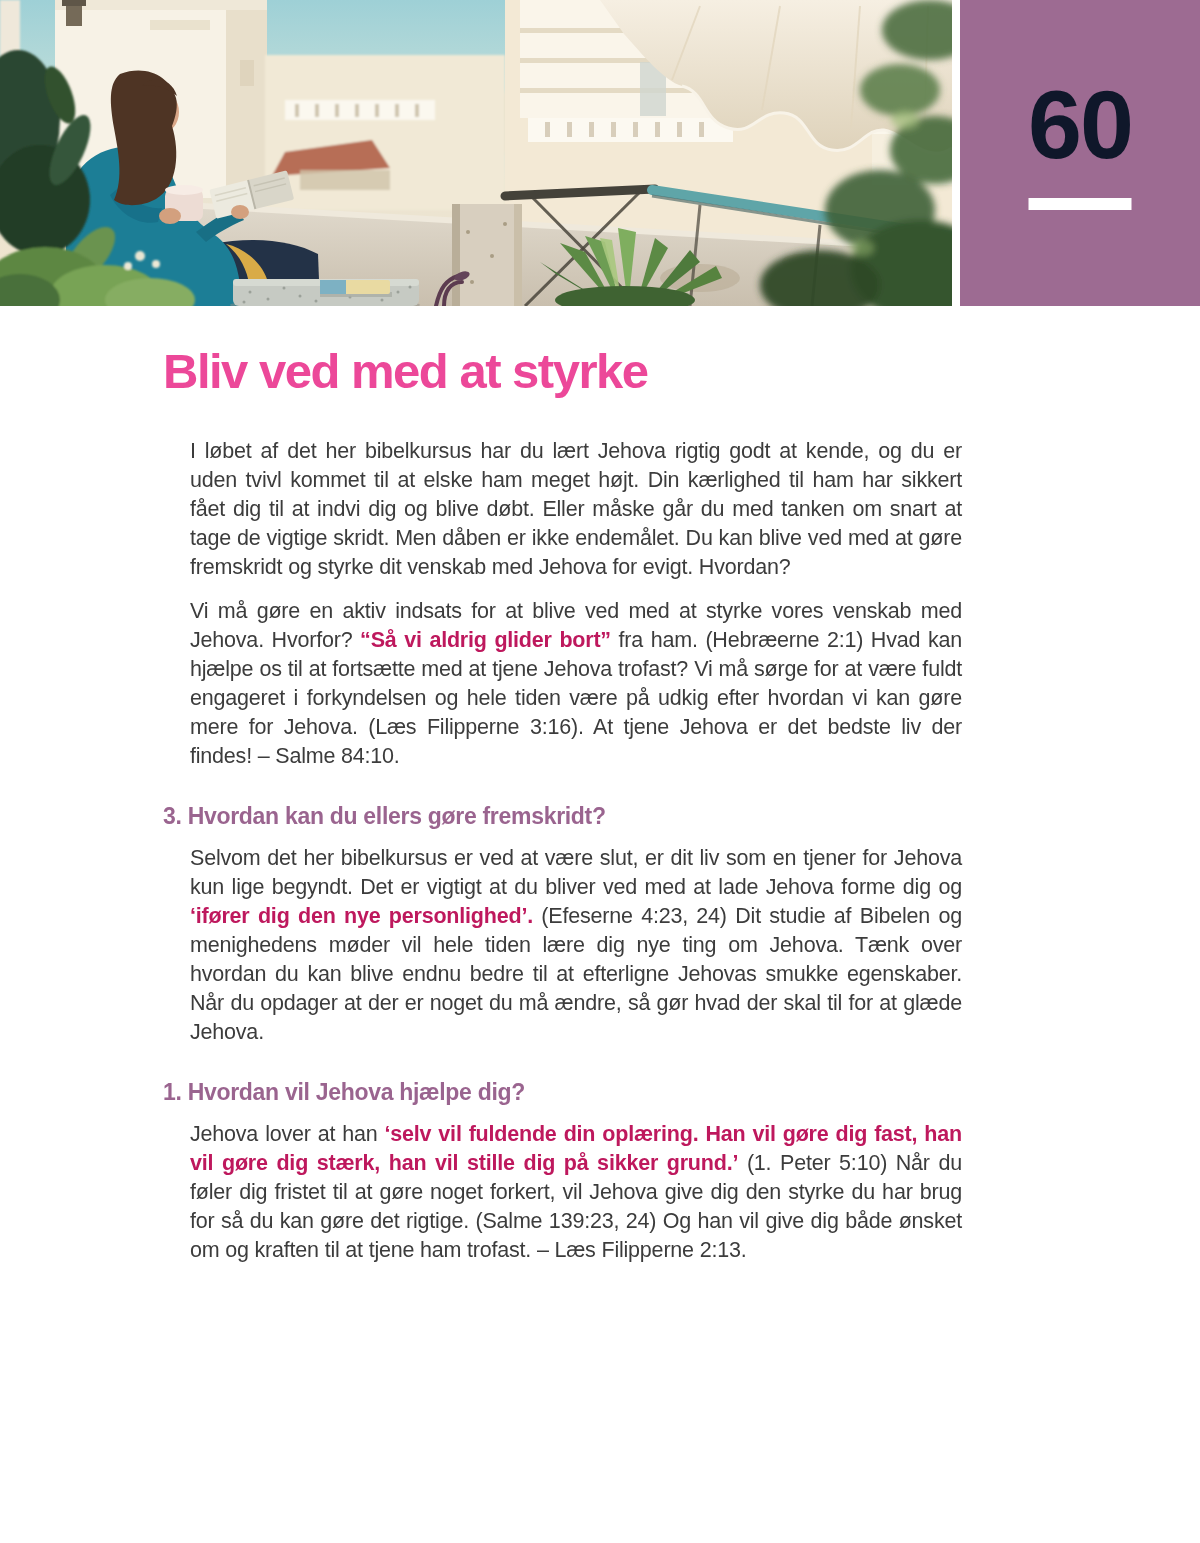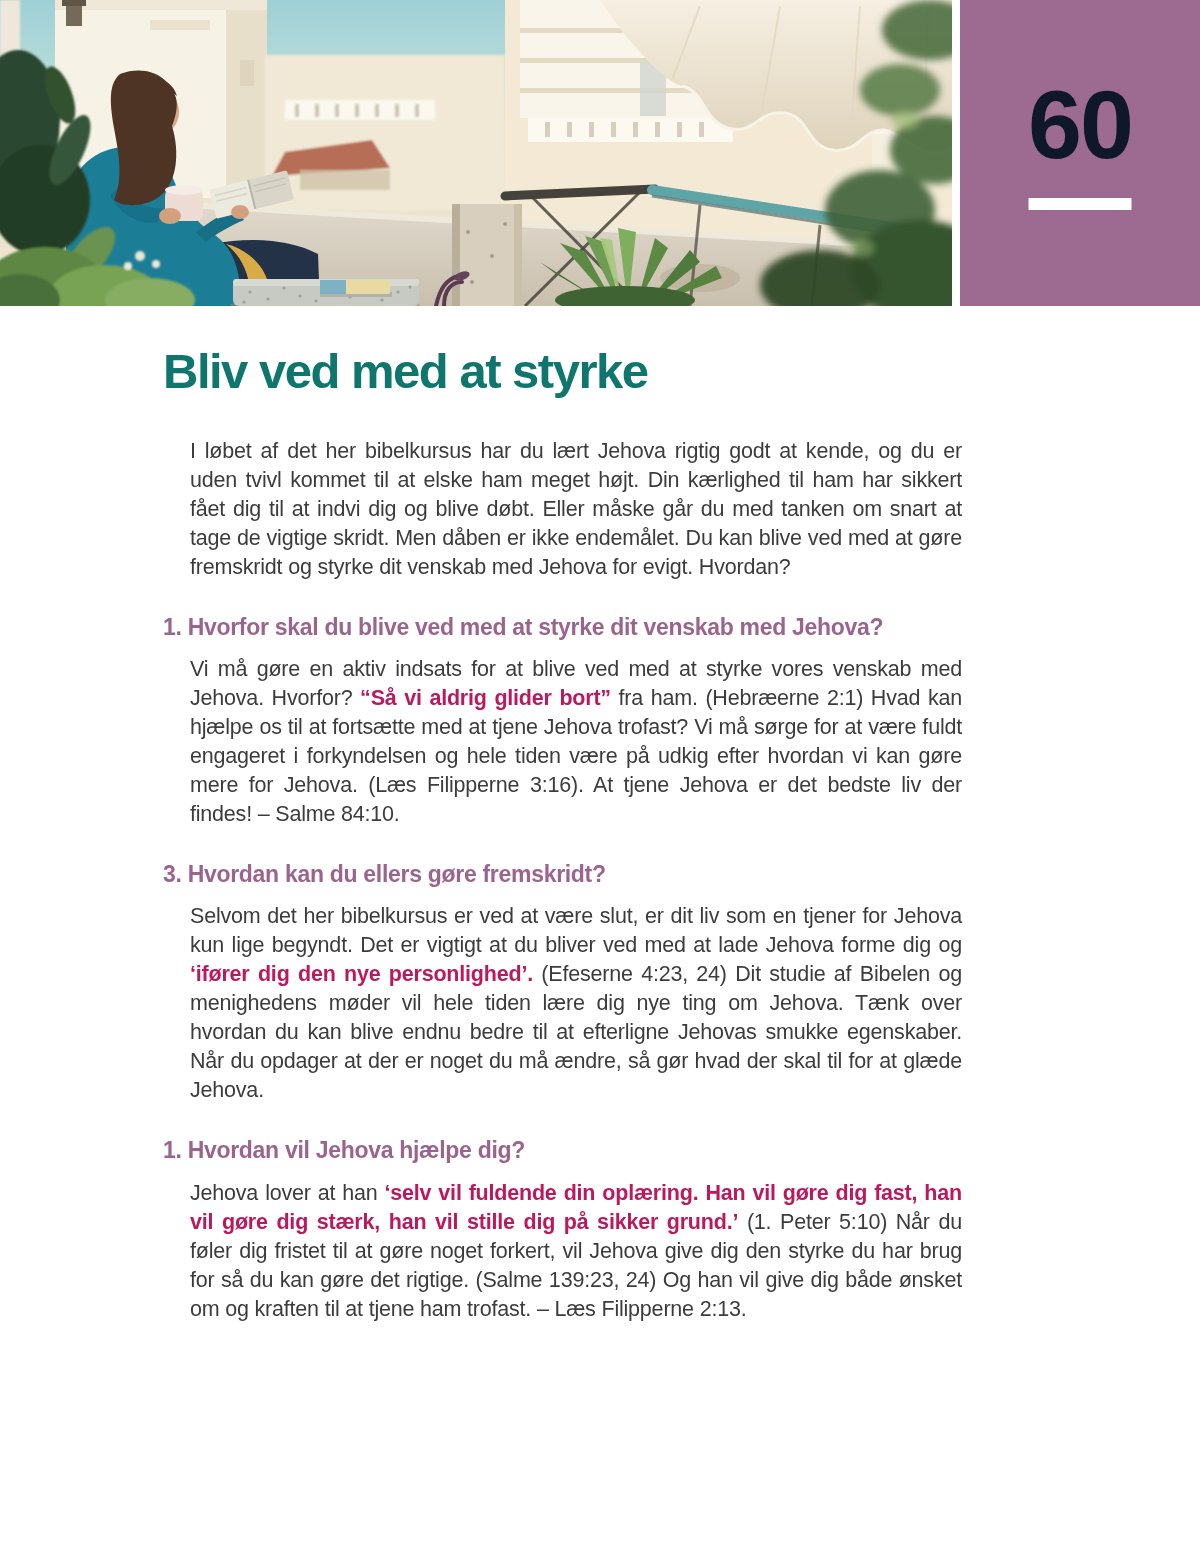--- a/index.html
+++ b/index.html
@@ -15,21 +15,21 @@
     position:absolute; top:76px; left:0; width:100%; text-align:center;
     color:#0f172a; font-weight:bold; font-size:97px; line-height:1; letter-spacing:-2px;
   }
   .numbar {
     position:absolute; top:198px; left:50%; transform:translateX(-50%);
     width:103px; height:12px; background:#ffffff;
   }
   .content { position:absolute; left:163px; top:344px; width:799px; }
   h1 {
     margin:0 0 37px 0; font-size:49px; line-height:1.14; letter-spacing:-1.5px;
-    font-weight:bold; color:#0f766e;
+    font-weight:bold; color:#ec4899;
   }
   h2 {
     margin:33px 0 13px 0; font-size:23px; line-height:1.1; letter-spacing:-0.3px;
     font-weight:bold; color:#9a648f;
   }
   p.body {
     margin:15px 0 0 27px; text-align:justify; font-size:21.5px; line-height:29px;
     color:#3c3c3c; letter-spacing:-0.2px;
   }
   p.body .b { font-weight:bold; color:#be185d; }
@@ -266,21 +266,20 @@
 <div class="numblock">
   <div class="num">60</div>
   <div class="numbar"></div>
 </div>
 
 <div class="content">
   <h1><span>Bliv ved med at styrke</span><br></h1>
 
   <p class="body">I løbet af det her bibelkursus har du lært Jehova rigtig godt at kende, og du er uden tvivl kommet til at elske ham meget højt. Din kærlighed til ham har sikkert fået dig til at indvi dig og blive døbt. Eller måske går du med tanken om snart at tage de vigtige skridt. Men dåben er ikke endemålet. Du kan blive ved med at gøre fremskridt og styrke dit venskab med Jehova for evigt. Hvordan?</p>
 
-  <h2>1. Hvorfor skal du blive ved med at styrke dit venskab med Jehova?</h2>
   <p class="body"><span>Vi må gøre en aktiv indsats for at blive ved med at styrke vores venskab med Jehova. Hvorfor? </span><span class="b">“Så vi aldrig glider bort”</span><span> fra ham. (Hebræerne 2:1) Hvad kan hjælpe os til at fortsætte med at tjene Jehova trofast? Vi må sørge for at være fuldt engageret i forkyndelsen og hele tiden være på udkig efter hvordan vi kan gøre mere for Jehova. (Læs Filipperne 3:16). At tjene Jehova er det bedste liv der findes! – Salme 84:10.</span></p>
 
   <h2>3. Hvordan kan du ellers gøre fremskridt?</h2>
   <p class="body"><span>Selvom det her bibelkursus er ved at være slut, er dit liv som en tjener for Jehova kun lige begyndt. Det er vigtigt at du bliver ved med at lade Jehova forme dig og </span><span class="b">‘ifører dig den nye personlighed’.</span><span> (Efeserne 4:23, 24) Dit studie af Bibelen og menighedens møder vil hele tiden lære dig nye ting om Jehova. Tænk over hvordan du kan blive endnu bedre til at efterligne Jehovas smukke egenskaber. Når du opdager at der er noget du må ændre, så gør hvad der skal til for at glæde Jehova.</span></p>
 
   <h2>1. Hvordan vil Jehova hjælpe dig?</h2>
   <p class="body"><span>Jehova lover at han </span><span class="b">‘selv vil fuldende din oplæring. Han vil gøre dig fast, han vil gøre dig stærk, han vil stille dig på sikker grund.’</span><span> (1. Peter 5:10) Når du føler dig fristet til at gøre noget forkert, vil Jehova give dig den styrke du har brug for så du kan gøre det rigtige. (Salme 139:23, 24) Og han vil give dig både ønsket om og kraften til at tjene ham trofast. – Læs Filipperne 2:13.</span></p>
 </div>
 
 </body></html>

